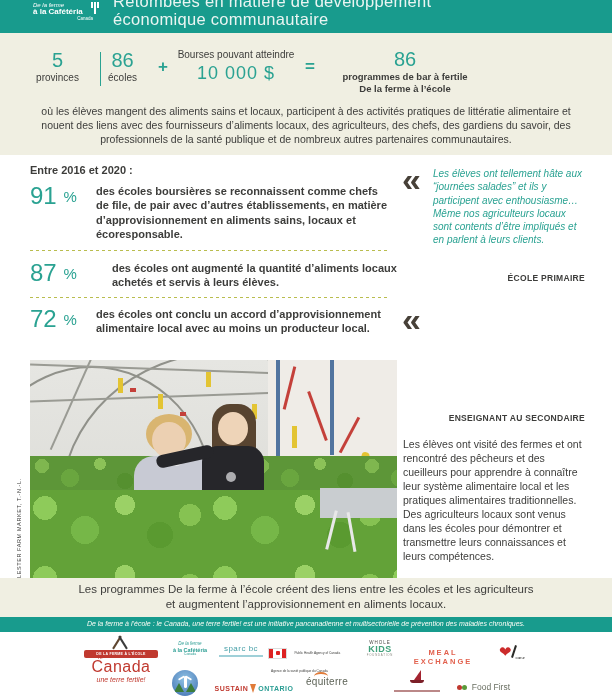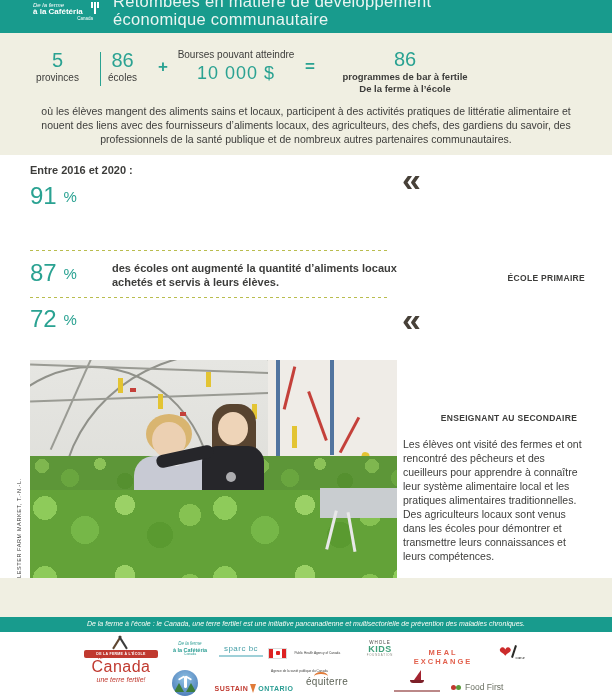--- a/index.html
+++ b/index.html
@@ -173,39 +173,42 @@
   </div>
 
   <div class="intro">où les élèves mangent des aliments sains et locaux, participent à des activités pratiques de littératie alimentaire et nouent des liens avec des fournisseurs d’aliments locaux, des agriculteurs, des chefs, des gardiens du savoir, des professionnels de la santé publique et de nombreux autres partenaires communautaires.</div>
 
   <div class="f-head">Entre 2016 et 2020 :</div>
 
   <div class="f-num" style="top:184px;">
     <span>91</span>
     <span class="pct">%</span>
   </div>
+  <div class="f-text" style="top:184px;">des écoles boursières se reconnaissent comme chefs de file, de pair avec d’autres établissements, en matière d’approvisionnement en aliments sains, locaux et écoresponsable.</div>
   <div class="dash" style="top:250px;"></div>
 
   <div class="f-num" style="top:261px;">
     <span>87</span>
     <span class="pct">%</span>
   </div>
   <div class="f-text" style="top:261px;margin-left:16px;">des écoles ont augmenté la quantité d’aliments locaux achetés et servis à leurs élèves.</div>
   <div class="dash" style="top:297px;"></div>
 
   <div class="f-num" style="top:307px;">
     <span>72</span>
     <span class="pct">%</span>
   </div>
+  <div class="f-text" style="top:307px;">des écoles ont conclu un accord d’approvisionnement alimentaire local avec au moins un producteur local.</div>
 
   <div class="qmark" style="left:402px;top:166px;">«</div>
+  <div class="qtext" style="top:167px;">Les élèves ont tellement hâte aux “journées salades” et ils y participent avec enthousiasme… Même nos agriculteurs locaux sont contents d’être impliqués et en parlent à leurs clients.</div>
   <div class="qattr" style="top:273px;text-align:right;">ÉCOLE PRIMAIRE</div>
 
   <div class="qmark" style="left:402px;top:306px;">«</div>
-  <div class="qattr" style="top:413px;text-align:center;">ENSEIGNANT AU SECONDAIRE</div>
+  <div class="qattr" style="top:413px;text-align:right;">ENSEIGNANT AU SECONDAIRE</div>
 
   <div class="side-par">Les élèves ont visité des fermes et ont rencontré des pêcheurs et des cueilleurs pour apprendre à connaître leur système alimentaire local et les pratiques alimentaires traditionnelles. Des agriculteurs locaux sont venus dans les écoles pour démontrer et transmettre leurs connaissances et leurs compétences.</div>
 
   <div class="photo">
     <div class="arc" style="left:-60px;top:6px;width:240px;height:260px;"></div>
     <div class="arc" style="left:30px;top:-8px;width:320px;height:300px;"></div>
     <div class="beam" style="left:0;top:10px;width:367px;height:2px;transform:rotate(2deg);"></div>
     <div class="beam" style="left:0;top:34px;width:367px;height:2px;transform:rotate(-2deg);"></div>
     <div class="beam" style="left:40px;top:-6px;width:2px;height:100px;transform:rotate(24deg);"></div>
     <div class="panelR" style="left:238px;top:0;width:129px;height:150px;"></div>
@@ -235,20 +238,21 @@
     <div style="left:126px;top:90px;width:58px;height:13px;background:#26262a;border-radius:6px;transform:rotate(-12deg);"></div>
     <div style="left:196px;top:112px;width:10px;height:10px;background:#cfcfd2;border-radius:50%;opacity:.8;"></div>
     <div class="lettuce-front"></div>
     <div style="left:290px;top:128px;width:77px;height:30px;background:#c9cdd0;"></div>
     <div style="left:300px;top:150px;width:3px;height:40px;background:#e8e8e8;transform:rotate(14deg);"></div>
     <div style="left:320px;top:152px;width:3px;height:40px;background:#e8e8e8;transform:rotate(-10deg);"></div>
   </div>
   <div class="caption">LESTER FARM MARKET, T.-N.-L.</div>
 
   <div class="cream-bottom"></div>
+  <div class="conclusion">Les programmes De la ferme à l’école créent des liens entre les écoles et les agriculteurs et augmentent l’approvisionnement en aliments locaux.</div>
   <div class="strip">
     <span>De la ferme à l’école : le Canada, une terre fertile! est une initiative pancanadienne et multisectorielle de prévention des maladies chroniques.</span>
   </div>
 
   <div class="p-canada">
     <div class="tools">
       <i style="left:6px;background:#5f4630;transform:rotate(32deg);"></i>
       <i style="left:12px;background:#3c3c3c;transform:rotate(-32deg);"></i>
     </div>
     <div class="ribbon">DE LA FERME À L’ÉCOLE</div>
@@ -307,18 +311,18 @@
   <div class="logo equiterre" style="left:296px;top:676px;width:62px;">
     <span class="equi-arc"></span>
     <span>équiterre</span>
   </div>
 
   <div class="logo" style="left:392px;top:670px;width:50px;">
     <span class="sail"><span class="s"></span><span class="h"></span></span>
     <div class="eac-sub"></div>
   </div>
 
-  <div class="logo" style="left:444px;top:676px;width:66px;">
+  <div class="logo" style="left:444px;top:676px;width:66px;text-align:right;">
     <span class="ff-ic"><i style="background:#c0392f;"></i><i style="background:#5a9a3a;"></i></span>
     <span class="foodfirst">Food First</span>
   </div>
 
 </div>
 
 </body></html>

